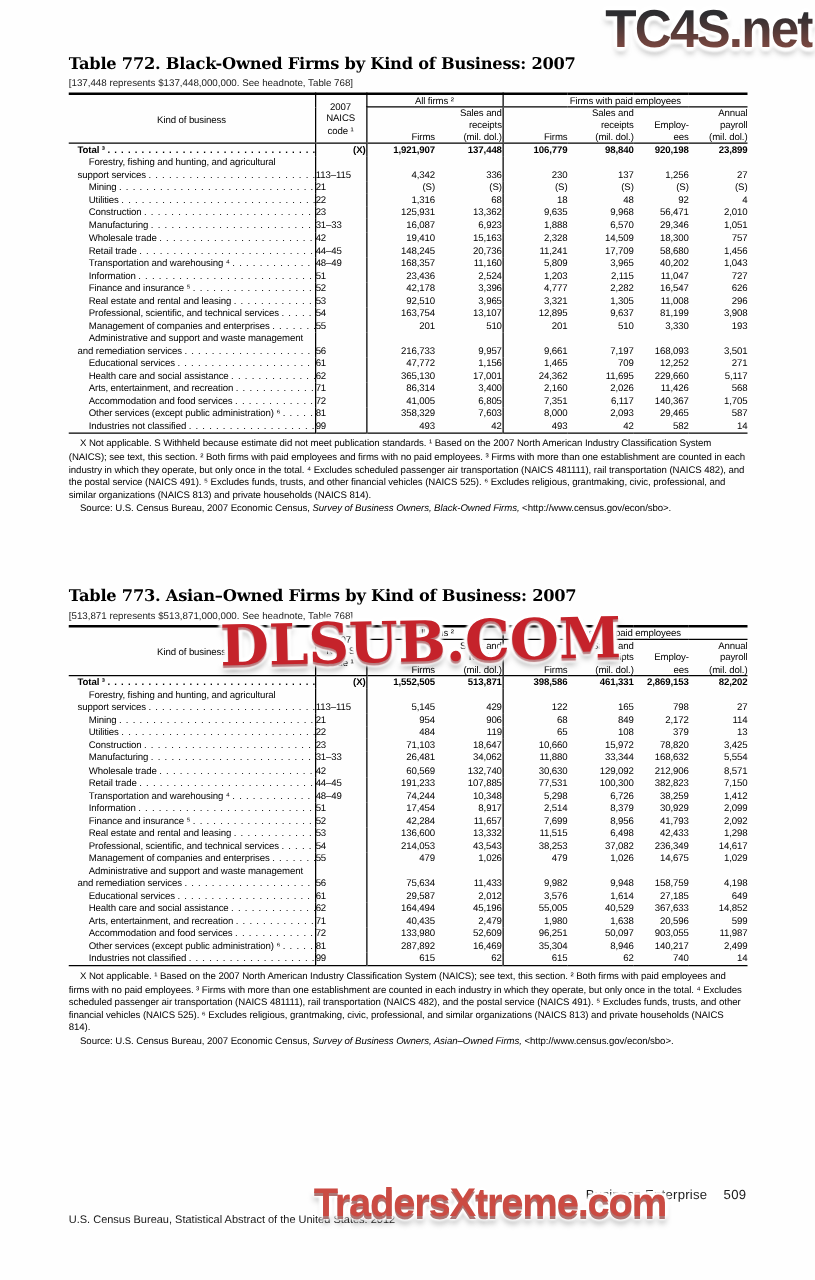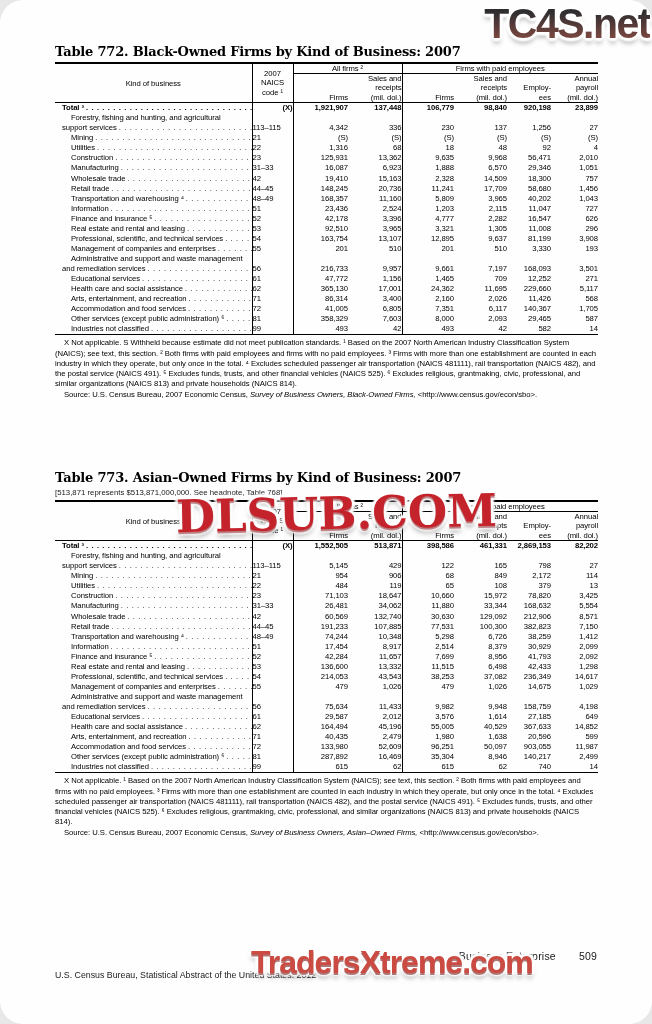--- a/index.html
+++ b/index.html
@@ -1,19 +1,19 @@
 <!DOCTYPE html>
 <html><head>
 <meta charset="utf-8">
 <style>
   html,body { margin:0; padding:0; background:#e8e8e8; }
   .page {
     position:relative; width:652px; height:1024px; margin:0 auto;
     background:#fefefe; overflow:hidden;
-    font-family:"Liberation Sans", sans-serif; color:#111;border-radius:23px;
+    font-family:"Liberation Sans", sans-serif; color:#111;
   }
 
   
   .tsec { position:absolute; left:55px; width:543px; }
   #sec772 { top:44px; }
   #sec773 { top:470px; }
 
   .t-title {
     font-family:"DejaVu Serif", serif; font-weight:bold; font-size:13px;
     letter-spacing:-0.2px; margin:0 0 3px 0; color:#000;
@@ -50,21 +50,21 @@
   tr.total td { font-weight:bold;text-align:right; }
 
   .footnotes { margin-top:3px; font-size:7.7px; line-height:10.3px; color:#000; letter-spacing:-0.05px; }
   .fn { margin:0; text-indent:9px; }
 
   
   .pageno {
     position:absolute; top:950px; right:55px; font-size:10.5px; color:#1a1a1a;
     letter-spacing:0.2px;
   }
-  .pageno .num { margin-left:23px; }
+  .pageno .num { margin-left:13px; }
   .publine { position:absolute; top:970px; left:55px; font-size:8.8px; color:#1a1a1a; }
 
   
   .wm { position:absolute; font-weight:bold; pointer-events:none; }
   .wm .lay { display:block; white-space:nowrap; }
   .wm .halo {
     position:relative; color:#fff;
     text-shadow:0 0 2px #fff, -3px 0 2px #fff, 3px 0 2px #fff, 0 3px 2px #fff,
                 0 -3px 2px #fff, -2px -2px 2px #fff, 2px 2px 3px #fff,
                 2px -2px 2px #fff, -2px 2px 3px #fff, 0 5px 5px rgba(0,0,0,0.35);
@@ -88,20 +88,21 @@
   #wmBot { top:944px; left:251px; font-size:32px; letter-spacing:-1px; }
   #wmBot .fill { color:#cb4b43; text-shadow:0 2px 0 rgba(118,27,24,0.6); }
 </style>
 </head>
 <body>
 
 <div class="page">
 
   <section class="tsec" id="sec772">
     <h2 class="t-title">Table 772. Black-Owned Firms by Kind of Business: 2007</h2>
+    <p class="headnote">[137,448 represents $137,448,000,000. See headnote, Table 768]</p>
     <table class="stat">
       <colgroup>
         <col style="width:197px">
           <col style="width:41px">
         <col style="width:55px">
           <col style="width:54px">
         <col style="width:52px">
           <col style="width:53px">
         <col style="width:44px">
           <col style="width:47px">

